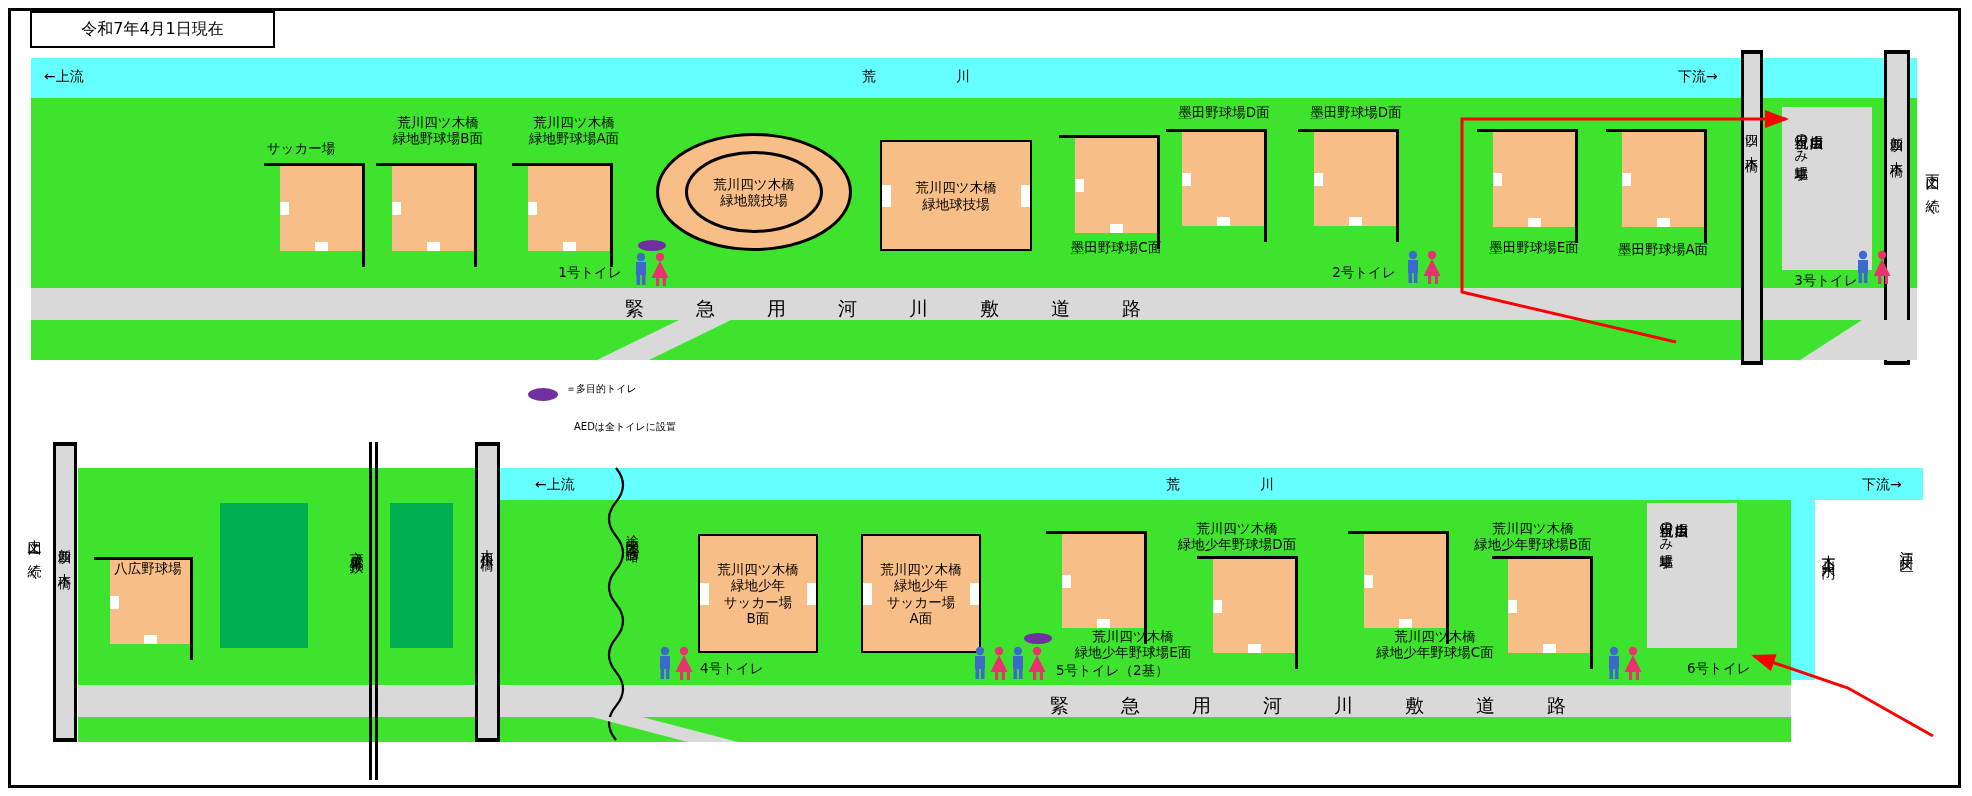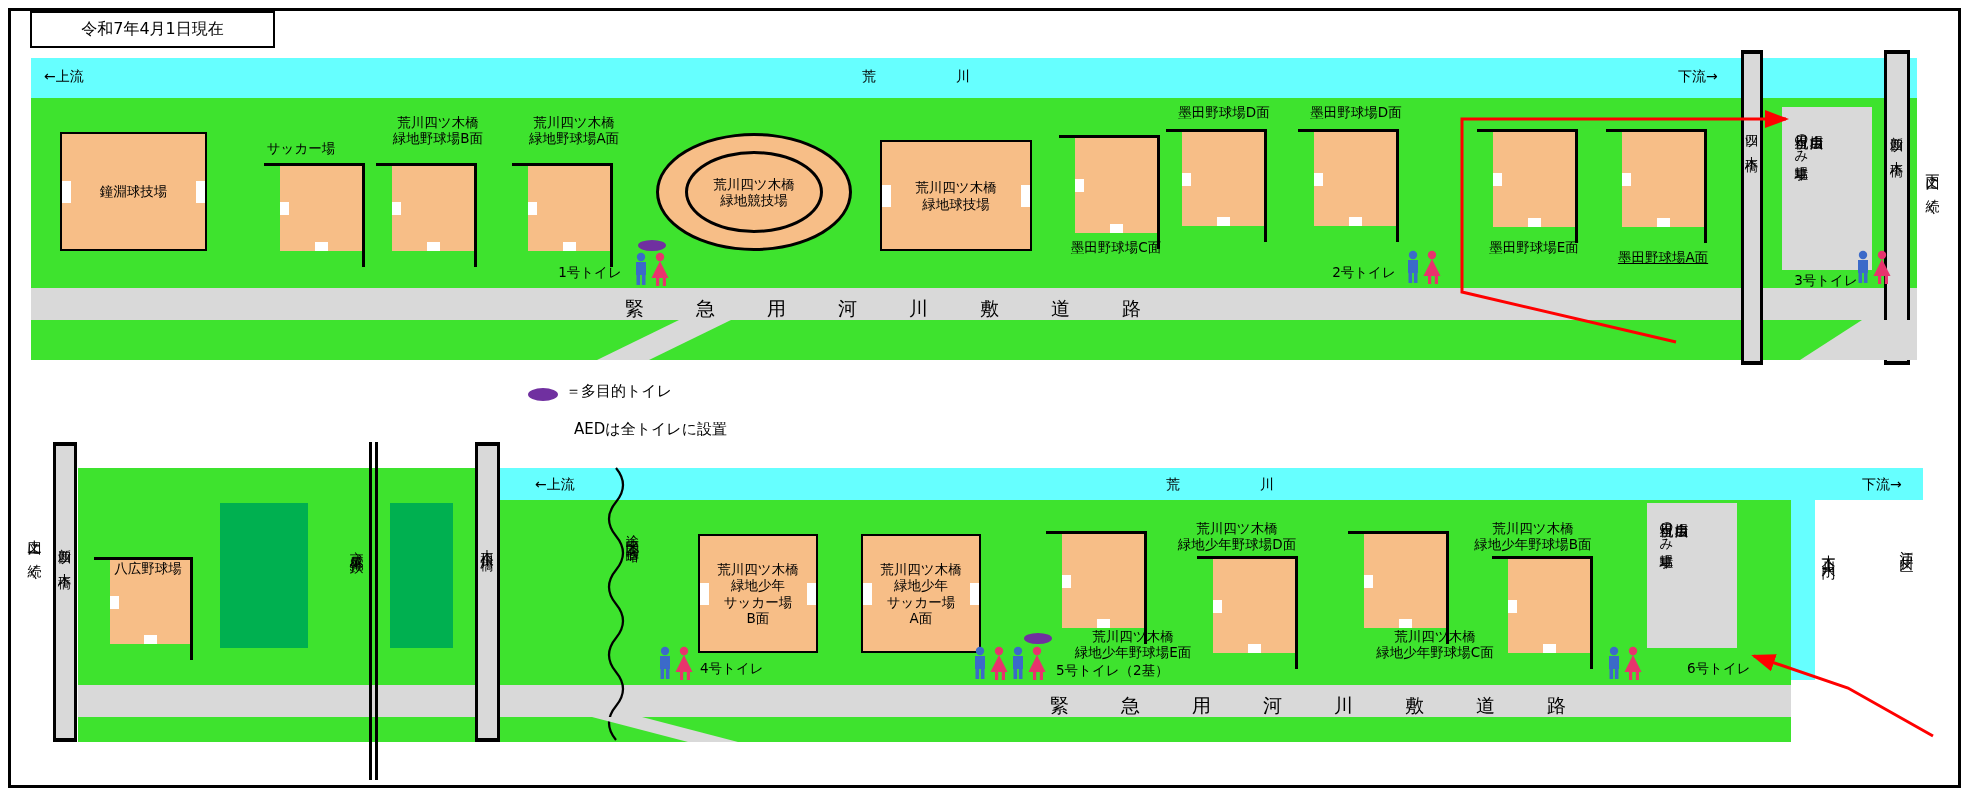--- a/index.html
+++ b/index.html
@@ -34,41 +34,38 @@
   .bridge .blbl { writing-mode:vertical-rl; text-orientation:upright; letter-spacing:3px; font-size:13.5px; }
   .rail { position:absolute; width:9px; border-left:3px solid #000; border-right:3px solid #000; z-index:8; }
   .parking { position:absolute; background:#D9D9D9; z-index:4; }
   .pk { position:absolute; writing-mode:vertical-rl; text-orientation:upright; white-space:pre-line;
         font-size:13.5px; line-height:15px; letter-spacing:0; height:118px; }
   .oval { position:absolute; background:#7030A0; border-radius:50%; z-index:9; }
   .wc { position:absolute; width:38px; height:38px; z-index:9; }
   .track { position:absolute; background:#F7BE87; border:3px solid #000; border-radius:50%; z-index:3; }
   .track-in { position:absolute; left:26px; right:26px; top:15px; bottom:15px; border:3px solid #000; border-radius:50%;
               display:flex; align-items:center; justify-content:center; }
-  .legend-txt { position:absolute; font-size:15px; white-space:nowrap; }
+  .legend-txt { position:absolute; font-size:10px; white-space:nowrap; }
   #overlay { position:absolute; left:0; top:0; z-index:20; pointer-events:none; }
   #wavy { position:absolute; left:604px; top:466px; z-index:10; pointer-events:none; }
 </style>
 </head>
 <body>
 
 <div id="stage">
 
   <div class="strip cyan" style="left:31px;top:58px;width:1886px;height:40px;"></div>
   <div class="strip green" style="left:31px;top:98px;width:1886px;height:262px;"></div>
   <div class="road" style="left:31px;top:288px;width:1886px;height:32px;z-index:2;"></div>
 
   <div class="rl" style="left:44px;top:68px;">←上流</div>
   <div class="rl rname" style="left:862px;top:68px;">荒川</div>
   <div class="rl" style="left:1678px;top:68px;">下流→</div>
   <div class="rt" style="left:625px;top:296px;">緊急用河川敷道路</div>
 
-  <div class="court" style="left:60px;top:132px;width:147px;height:119px;">
-    <div class="clbl">鐘淵球技場</div>
-  </div>
 
   <div class="lbl" style="left:246px;top:140px;width:110px;">サッカー場</div>
   <div class="bf" style="left:280px;top:166px;width:82px;height:85px;"></div>
 
   <div class="lbl" style="left:372px;top:114px;width:132px;">荒川四ツ木橋
 緑地野球場B面</div>
   <div class="bf" style="left:392px;top:166px;width:82px;height:85px;"></div>
 
   <div class="lbl" style="left:508px;top:114px;width:132px;">荒川四ツ木橋
 緑地野球場A面</div>
@@ -125,21 +122,21 @@
           <path d="M28 9 L36.5 26 H19.5 Z"></path>
           <rect x="24" y="26" width="3.2" height="8"></rect>
           <rect x="30.8" y="26" width="3.2" height="8"></rect>
         </g>
       </svg></div>
 
   <div class="bf" style="left:1493px;top:132px;width:82px;height:95px;"></div>
   <div class="lbl" style="left:1478px;top:239px;width:112px;">墨田野球場E面</div>
 
   <div class="bf" style="left:1622px;top:132px;width:82px;height:95px;"></div>
-  <div class="lbl" style="left:1607px;top:249px;width:112px;text-decoration:underline;">墨田野球場A面</div>
+  <div class="lbl" style="left:1607px;top:241px;width:112px;">墨田野球場A面</div>
 
   <div class="bridge" style="left:1741px;top:50px;width:22px;height:315px;">
     <span class="blbl" style="margin-top:70px;">四ツ木橋</span>
   </div>
 
   <div class="parking" style="left:1782px;top:107px;width:90px;height:163px;">
     <div class="pk" style="left:12px;top:18px;">自由広場
 土日祝日のみ駐車場</div>
   </div>
 

